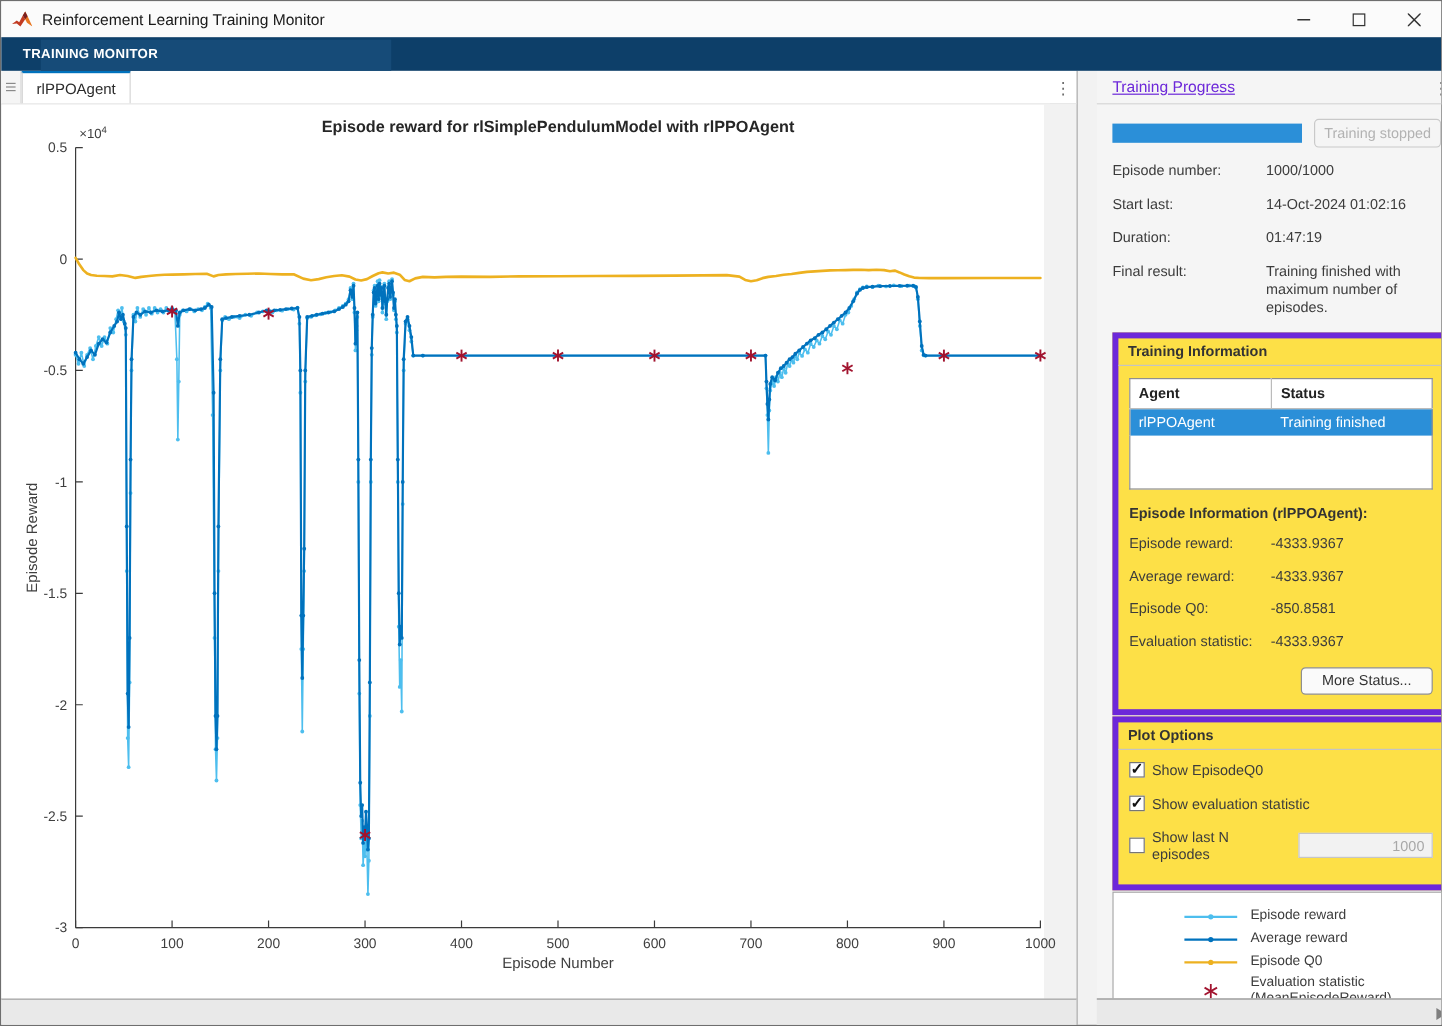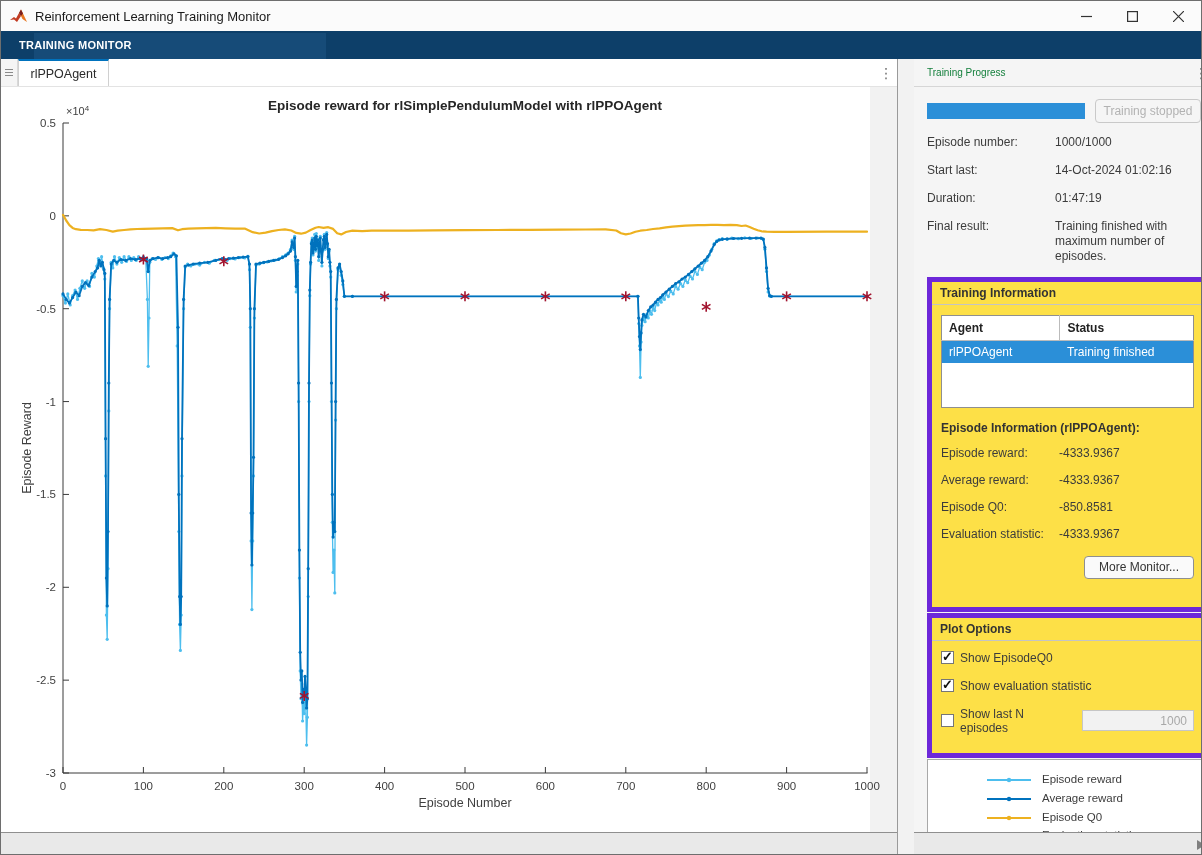--- a/index.html
+++ b/index.html
@@ -31,33 +31,33 @@
   .tab-rest { flex:1; background:#fff; }
   .kebab { width:22px; display:flex; align-items:center; justify-content:center; color:#6e6e6e; font-size:14px; letter-spacing:0; }
   .kebab::after { content:"⋮"; }
 
   
   .figure-area { position:relative; flex:1; background:#f2f2f2; overflow:hidden; }
   .left-strip { height:24px; background:#e9e9e9; border-top:1px solid #8f8f8f; }
 
   
   .rp-header { height:28px; display:flex; align-items:center; padding:0 6px 0 13px; border-bottom:1px solid #d6d6d6; background:#f5f5f5; }
-  .rp-header .rp-title { font-size:10px; color:#15803d; flex:1; }
+  .rp-header .rp-title { font-size:13px; color:#6d28d9; flex:1;text-decoration:underline; }
   .rp-content { flex:1; padding:10px 10px 0 13px; overflow:hidden; }
   .progress-row { display:flex; align-items:center; margin:2px 0 12px 0; }
   .progress-track { width:158px; height:16px; background:#e8e8e8; }
   .progress-fill { height:100%; background:#2b8fd8; }
   .stopped-btn { margin-left:10px; width:106px; height:24px; border:1px solid #c9c9c9; border-radius:4px; background:#f5f5f5; color:#b2b2b2; font-size:12px; display:flex; align-items:center; justify-content:center; }
   .kv-row { display:flex; font-size:12px; color:#3c3c3c; margin-bottom:13px; line-height:15px; }
   .kv-row .k { width:128px; flex-shrink:0; }
   .kv-row .v { width:158px; }
 
   .groupbox { border:5px solid #6d28d9; margin-bottom:1px; background:#fde047; }
   .groupbox .gb-title { font-size:12px; font-weight:bold; color:#333; padding:4px 8px; border-bottom:1px solid #c4c4c4; }
-  .gb-inner { padding:10px 9px 26px 9px; }
+  .gb-inner { padding:10px 9px 10px 9px; }
 
   table.agents { width:100%; border-collapse:collapse; background:#fff; border:1px solid #8f8f8f; font-size:12px; }
   table.agents th { text-align:left; font-weight:bold; color:#222; padding:5px 7px; border-bottom:1px solid #bbb; background:#fff; }
   table.agents th + th { border-left:1px solid #bbb; }
   table.agents td { padding:4px 7px; }
   table.agents tr.sel td { background:#2b8fd8; color:#fff; }
   table.agents tr.empty td { height:44px; }
 
   .ep-info-title { font-size:12px; font-weight:bold; color:#333; margin:13px 0 11px 0; }
   .ep-row { display:flex; font-size:12px; color:#3c3c3c; margin-bottom:13px; }
@@ -700,21 +700,21 @@
             </div>
             <div class="ep-row">
               <span class="k">Episode Q0:</span>
               <span class="v">-850.8581</span>
             </div>
             <div class="ep-row">
               <span class="k">Evaluation statistic:</span>
               <span class="v">-4333.9367</span>
             </div>
             <div class="more-btn-row">
-              <div class="more-btn">More Monitor...</div>
+              <div class="more-btn">More Status...</div>
             </div>
           </div>
         </div>
 
         <div class="groupbox">
           <div class="gb-title">Plot Options</div>
           <div class="gb-inner" style="padding-bottom:4px;">
             <div class="cb-row">
               <span class="cb-box checked" id="cb0"></span>
               <span>Show EpisodeQ0</span>

